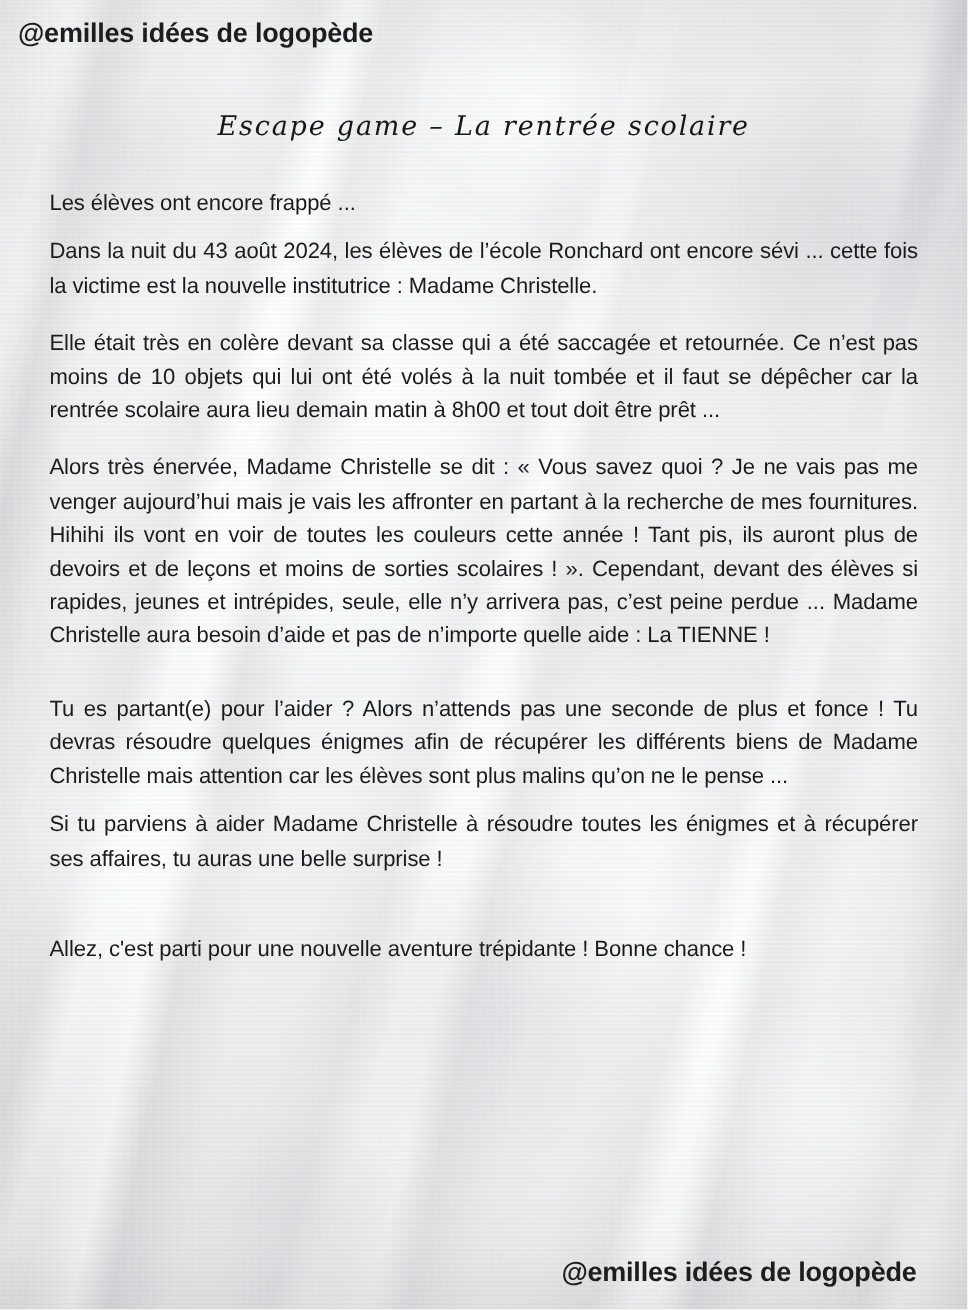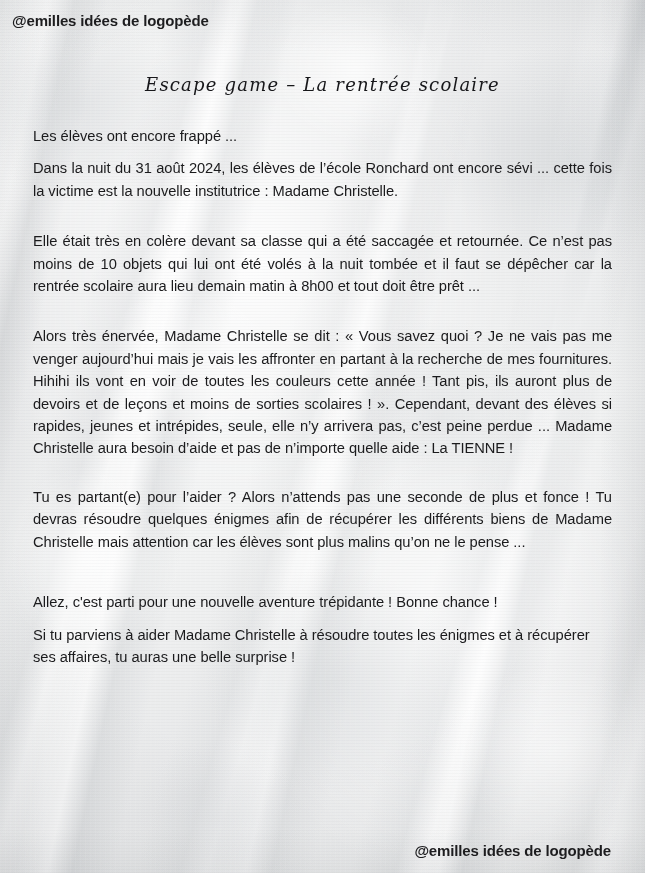--- a/index.html
+++ b/index.html
@@ -110,21 +110,21 @@
   
   #content {
     position: absolute;
     inset: 0;
     z-index: 5;
   }
 
   .watermark {
     position: absolute;
     font-family: "Liberation Sans", sans-serif;
-    font-size: 15px;
+    font-size: 18px;
     font-weight: 700;
     color: #1d1d1f;
     letter-spacing: -0.15px;
     white-space: nowrap;
   }
   #wm-top    { left: 12px;  top: 12px; }
   #wm-bottom { right: 34px; bottom: 14px; }
 
   #title {
     position: absolute;
@@ -151,21 +151,21 @@
     margin: 0;
     text-align: justify;
     text-justify: inter-word;
     font-size: 14.7px;
     line-height: 22.4px;
     color: #1b1b1d;
     letter-spacing: -0.05px;
   }
   .para.tight  { margin-top: 12px; }
   .para.gap-s  { margin-top: 10px; }
-  .para.gap-m  { margin-top: 28px; }
+  .para.gap-m  { margin-top: 16px; }
   .para.gap-l  { margin-top: 26px; }
   .para.gap-xl { margin-top: 38px; }
   .para:last-child { text-align: left; }
   .para.noj { text-align: left; }
 </style>
 </head>
 <body>
 
 <div id="page">
 
@@ -177,24 +177,24 @@
   <div class="tex tex-grain"></div>
 
   <div id="content">
 
     <div class="watermark" id="wm-top">@emilles idées de logopède</div>
 
     <h1 id="title">Escape game – La rentrée scolaire</h1>
 
     <div id="body">
       <p class="para tight">Les élèves ont encore frappé ...</p>
-      <p class="para gap-s">Dans la nuit du 31 août 2024, les élèves de l’école Ronchard ont encore sévi ... cette fois la victime est la nouvelle institutrice : Madame Christelle.</p>
+      <p class="para gap-s">Dans la nuit du 43 août 2024, les élèves de l’école Ronchard ont encore sévi ... cette fois la victime est la nouvelle institutrice : Madame Christelle.</p>
       <p class="para gap-m">Elle était très en colère devant sa classe qui a été saccagée et retournée. Ce n’est pas moins de 10 objets qui lui ont été volés à la nuit tombée et il faut se dépêcher car la rentrée scolaire aura lieu demain matin à 8h00 et tout doit être prêt ...</p>
       <p class="para gap-m">Alors très énervée, Madame Christelle se dit : « Vous savez quoi ? Je ne vais pas me venger aujourd’hui mais je vais les affronter en partant à la recherche de mes fournitures. Hihihi ils vont en voir de toutes les couleurs cette année ! Tant pis, ils auront plus de devoirs et de leçons et moins de sorties scolaires ! ». Cependant, devant des élèves si rapides, jeunes et intrépides, seule, elle n’y arrivera pas, c’est peine perdue ... Madame Christelle aura besoin d’aide et pas de n’importe quelle aide : La TIENNE !</p>
       <p class="para gap-l">Tu es partant(e) pour l’aider ? Alors n’attends pas une seconde de plus et fonce ! Tu devras résoudre quelques énigmes afin de récupérer les différents biens de Madame Christelle mais attention car les élèves sont plus malins qu’on ne le pense ...</p>
+      <p class="para gap-s">Si tu parviens à aider Madame Christelle à résoudre toutes les énigmes et à récupérer ses affaires, tu auras une belle surprise !</p>
       <p class="para gap-xl noj">Allez, c'est parti pour une nouvelle aventure trépidante ! Bonne chance !</p>
-      <p class="para gap-s">Si tu parviens à aider Madame Christelle à résoudre toutes les énigmes et à récupérer ses affaires, tu auras une belle surprise !</p>
     </div>
 
     <div class="watermark" id="wm-bottom">@emilles idées de logopède</div>
 
   </div>
 </div>
 
 </body></html>

